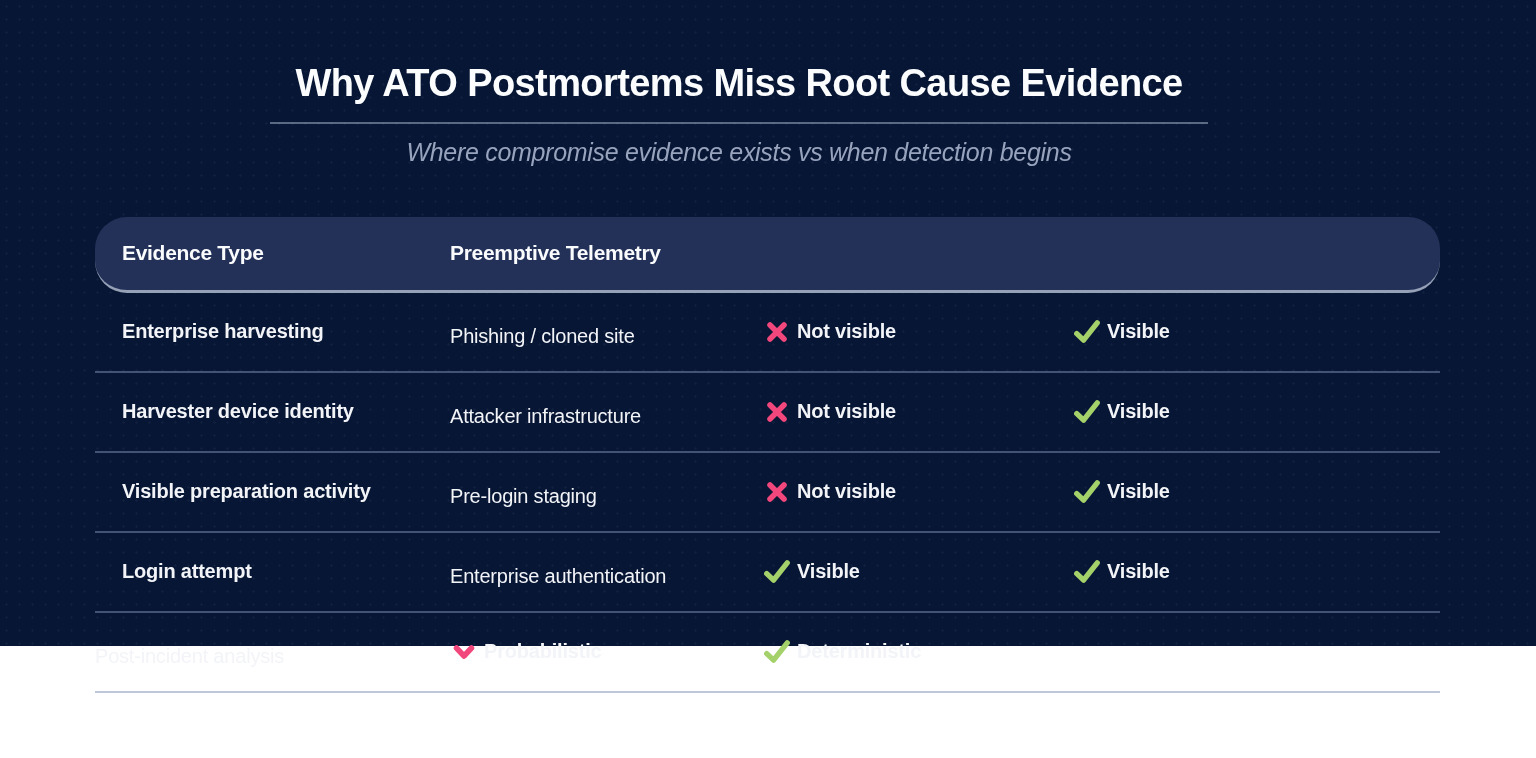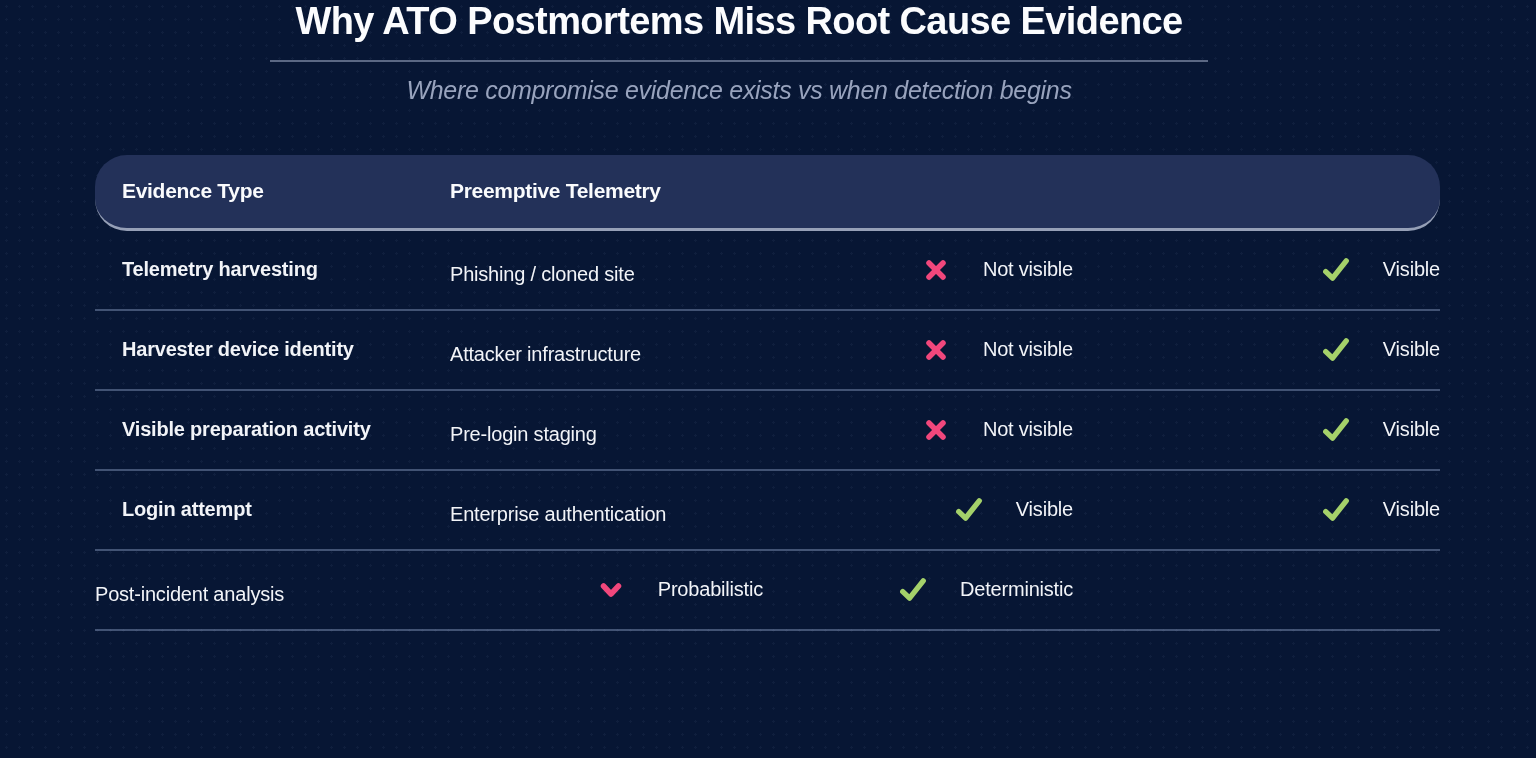--- a/index.html
+++ b/index.html
@@ -6,23 +6,24 @@
     margin: 0;
     padding: 0;
     width: 1536px;
     height: 758px;
     overflow: hidden;
     font-family: "Liberation Sans", sans-serif;
   }
   .canvas {
     position: relative;
     width: 1536px;
-    height: 758px;
+    height: 646px;
     background: var(--page-bg, #071634);
     box-sizing: border-box;
+    padding-top: 62px;
   }
   
   .canvas::before {
     content: "";
     position: absolute;
     inset: 0;
     background-image: radial-gradient(rgba(150,170,210,0.06) 1px, transparent 1.4px);
     background-size: 13px 13px;
     pointer-events: none;
   }
@@ -83,23 +84,22 @@
   .cell {
     color: var(--text, #f2f4f8);
     font-size: 20px;
     letter-spacing: -0.2px;
   }
   .c1 { padding-left: 27px; font-weight: 700; }
   .c2 { font-weight: 400; margin-top: 10px; }
   .iconcell {
     display: flex;
     align-items: center;
-    gap: 33px;
-    font-weight: 400;
-    justify-content: flex-end;
+    gap: 6px;
+    font-weight: 700;
   }
   .icon-slot {
     display: inline-flex;
     width: 28px;
     height: 28px;
     align-items: center;
     justify-content: center;
   }
   .icon-slot svg { display: block; }
 </style>
@@ -114,21 +114,21 @@
     <p class="page-subtitle">Where compromise evidence exists vs when detection begins</p>
   </div>
 
   <div class="table">
     <div class="thead">
       <div class="hcell c1">Evidence Type</div>
       <div class="hcell">Preemptive Telemetry</div>
     </div>
     <div class="tbody" id="tbody">
   <div class="trow">
-    <div class="cell c1"><span>Telemetry harvesting</span></div>
+    <div class="cell c1"><span>Enterprise harvesting</span></div>
     <div class="cell c2"><span>Phishing / cloned site</span></div>
     <div class="cell iconcell c3">
       <span class="icon-slot">
               <svg width="26" height="26" viewBox="0 0 26 26" fill="none" stroke="currentColor" stroke-width="5.5" stroke-linecap="round" style="color: var(--pink);">
     <path d="M6 6 L20 20"></path>
     <path d="M20 6 L6 20"></path>
   </svg>
             </span>
       <span class="vlabel">Not visible</span>
     </div>

